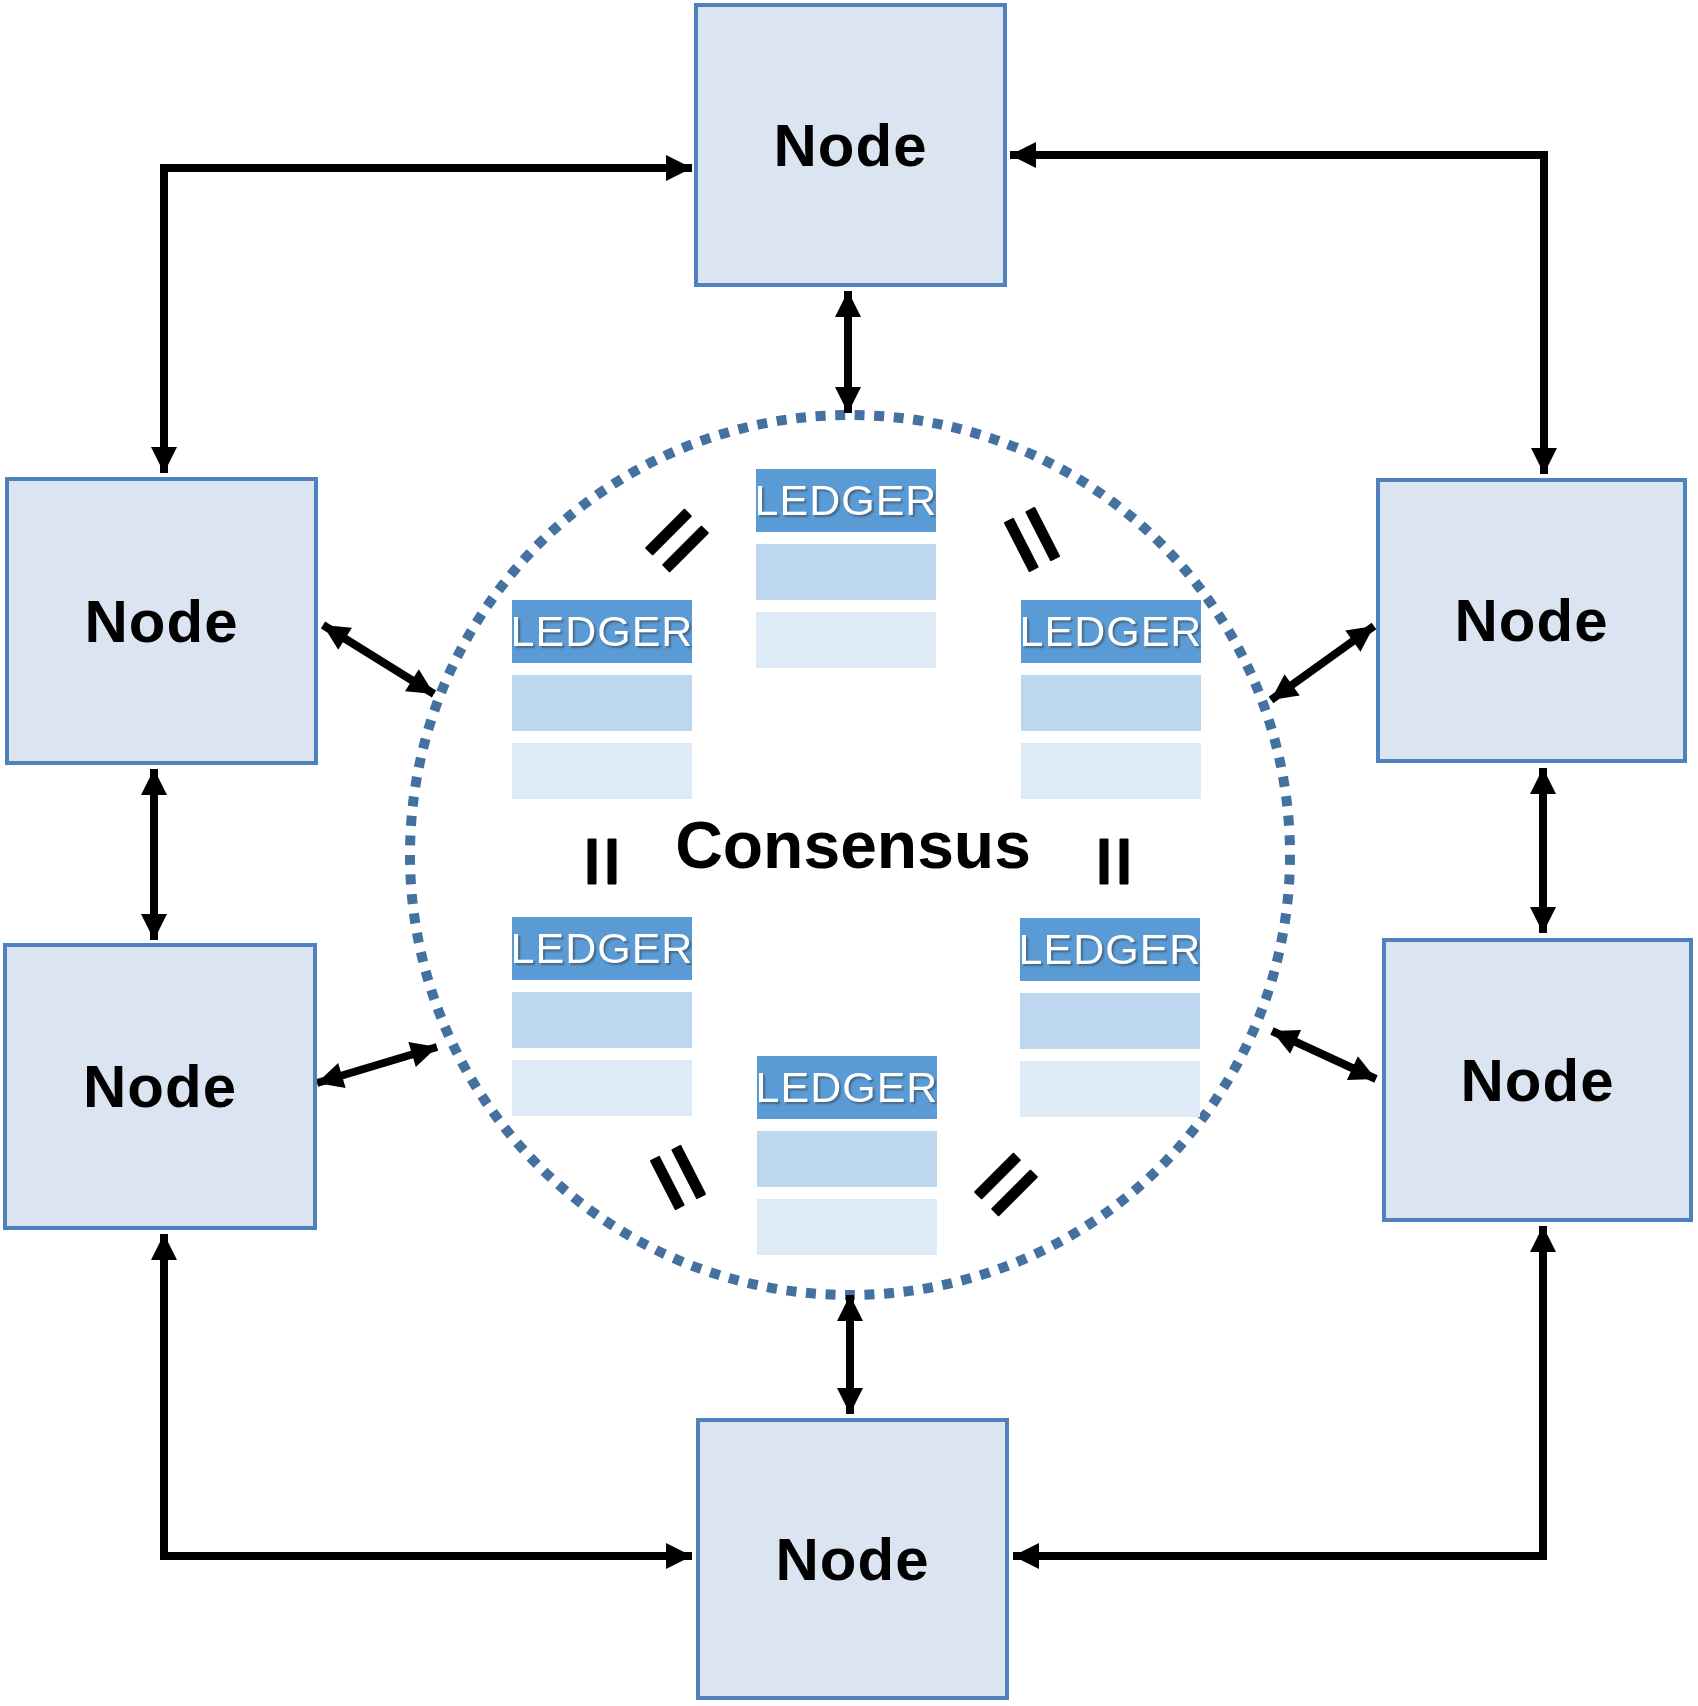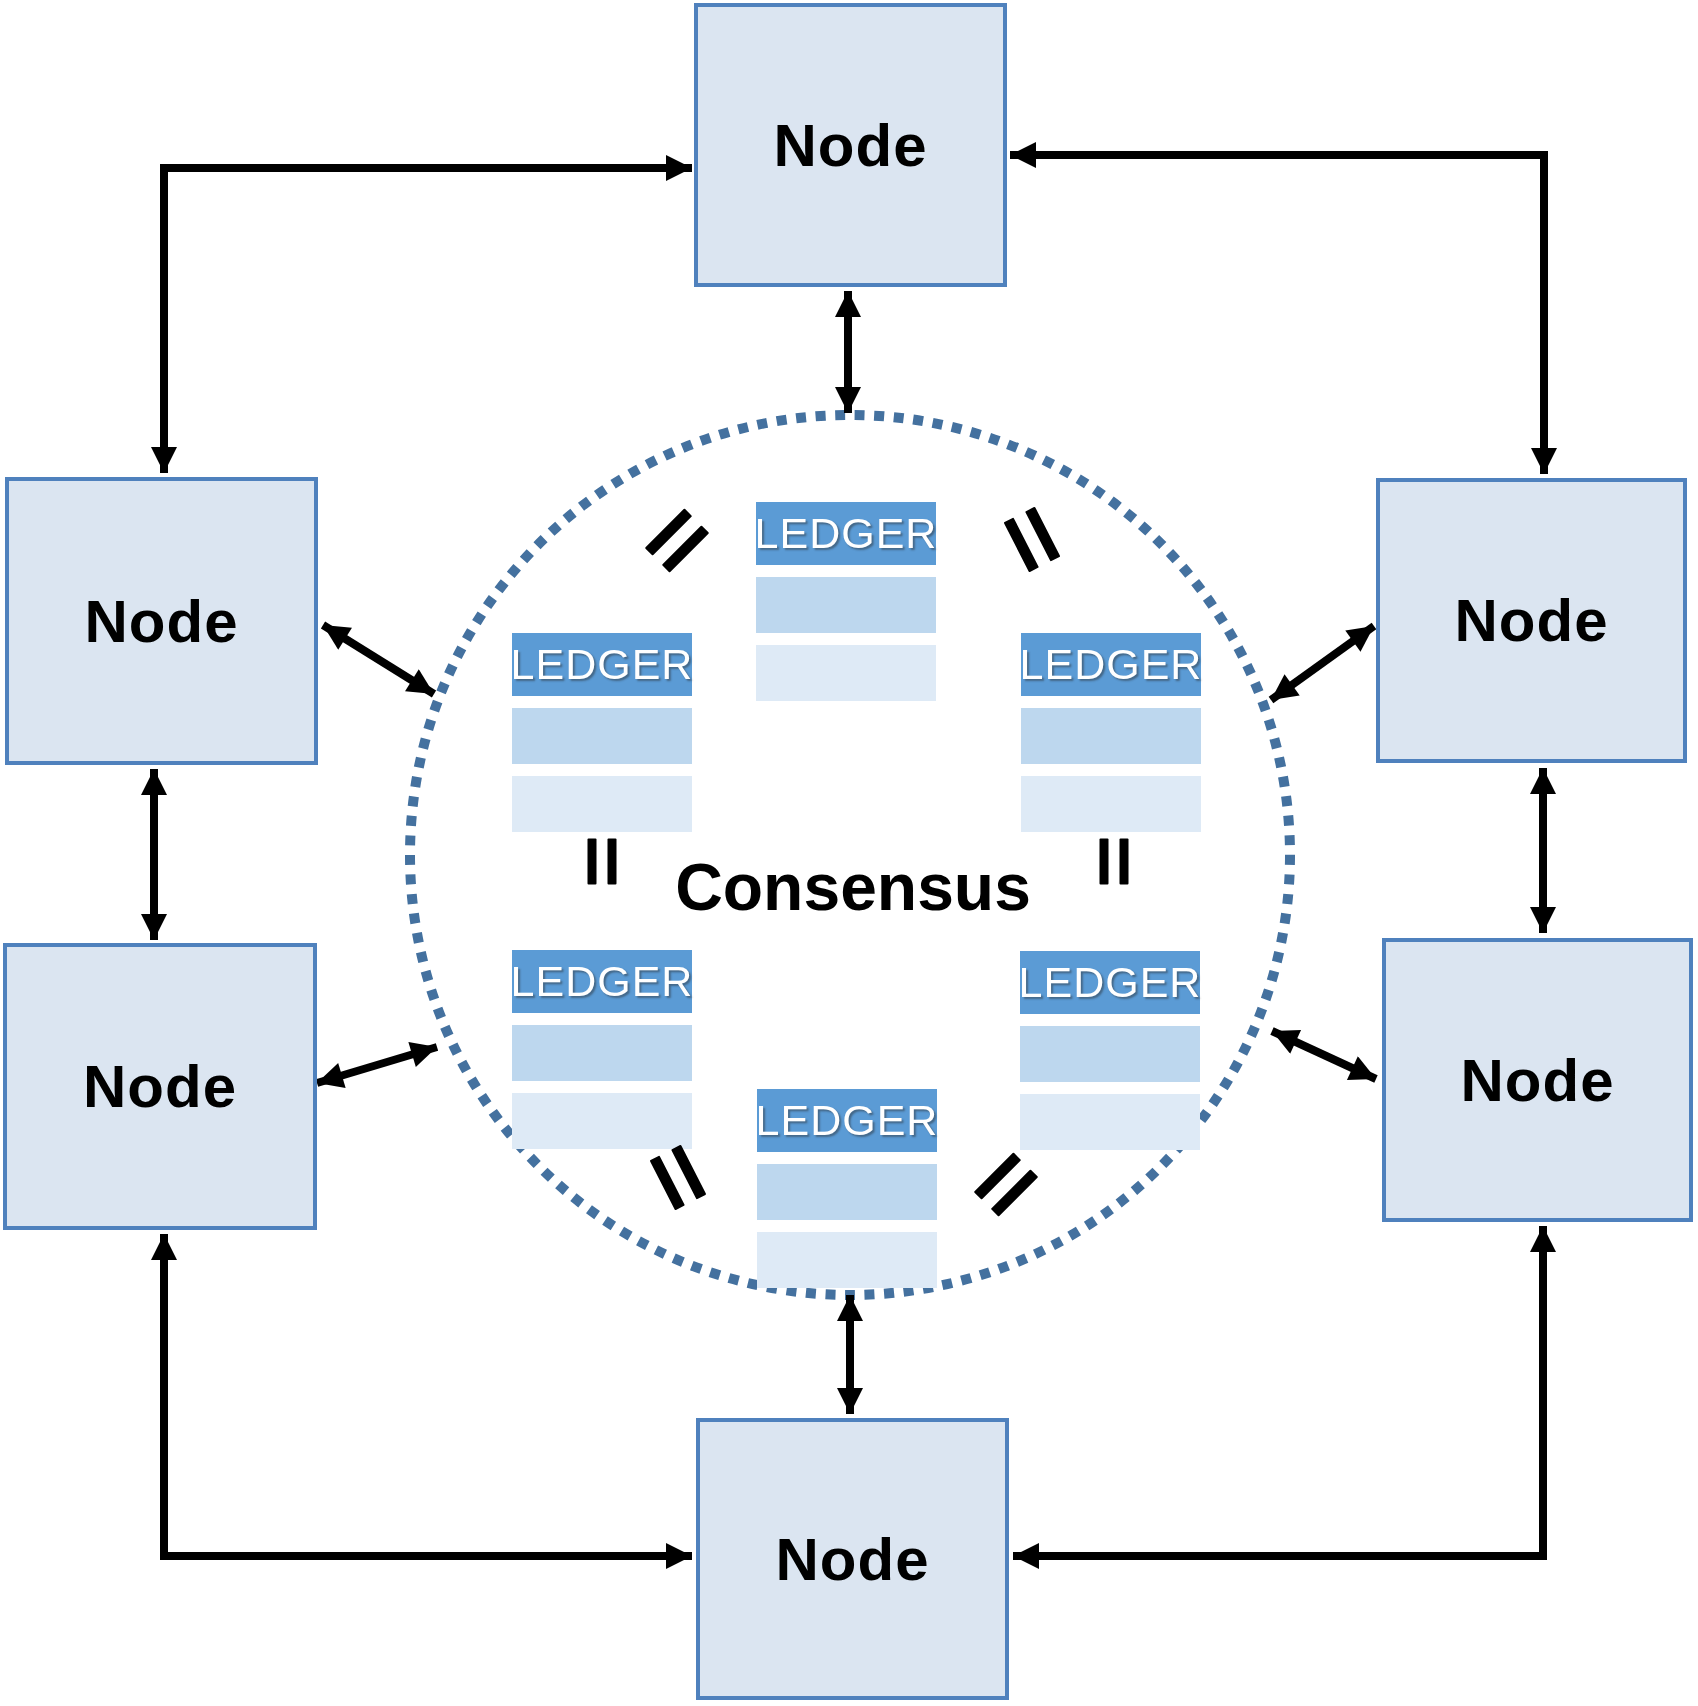--- a/index.html
+++ b/index.html
@@ -12,28 +12,28 @@
   .canvas{position:relative;width:1698px;height:1706px;background:var(--background);
           font-family:Liberation Sans, sans-serif;overflow:hidden;}
   .layer{position:absolute;left:0;top:0;width:1698px;height:1706px;}
   .layer path.arrow{stroke:var(--arrow);stroke-width:8;fill:none;stroke-linejoin:miter;}
   .layer .dotcircle{stroke:var(--circle-dot);stroke-width:10;fill:none;
           stroke-dasharray:10 9.6;stroke-linecap:butt;}
   .ah{fill:var(--arrow);}
   .node{position:absolute;box-sizing:border-box;background:var(--node-fill);
         border:4px solid var(--node-border);display:flex;align-items:center;justify-content:center;}
   .node-label{font-size:60px;font-weight:bold;color:var(--label-text);letter-spacing:1px;}
-  .ledger{position:absolute;width:180px;margin-top:33px;}
+  .ledger{position:absolute;width:180px;}
   .ledger-header{height:63px;background:var(--ledger-header);color:var(--ledger-text);
         font-size:43px;display:flex;align-items:center;justify-content:center;
         letter-spacing:1px;text-shadow:2px 2px 2px rgba(40,40,40,.45);}
   .ledger-row{height:56px;margin-top:12px;}
   .ledger-row.r1{background:var(--ledger-row-medium);}
   .ledger-row.r2{background:var(--ledger-row-light);}
-  .consensus{position:absolute;left:600px;top:847px;width:506px;height:80px;line-height:80px;
+  .consensus{position:absolute;left:600px;top:805px;width:506px;height:80px;line-height:80px;
         text-align:center;font-size:66px;font-weight:bold;color:var(--label-text);}
   .eq{position:absolute;display:flex;flex-direction:column;gap:13px;}
   .eq .bar{width:56px;height:11px;background:var(--arrow);border-radius:1px;}
   .eq.small{gap:11px;}
   .eq.small .bar{width:46px;height:9px;}
 </style>
 </head>
 <body>
 
 <div class="canvas">

